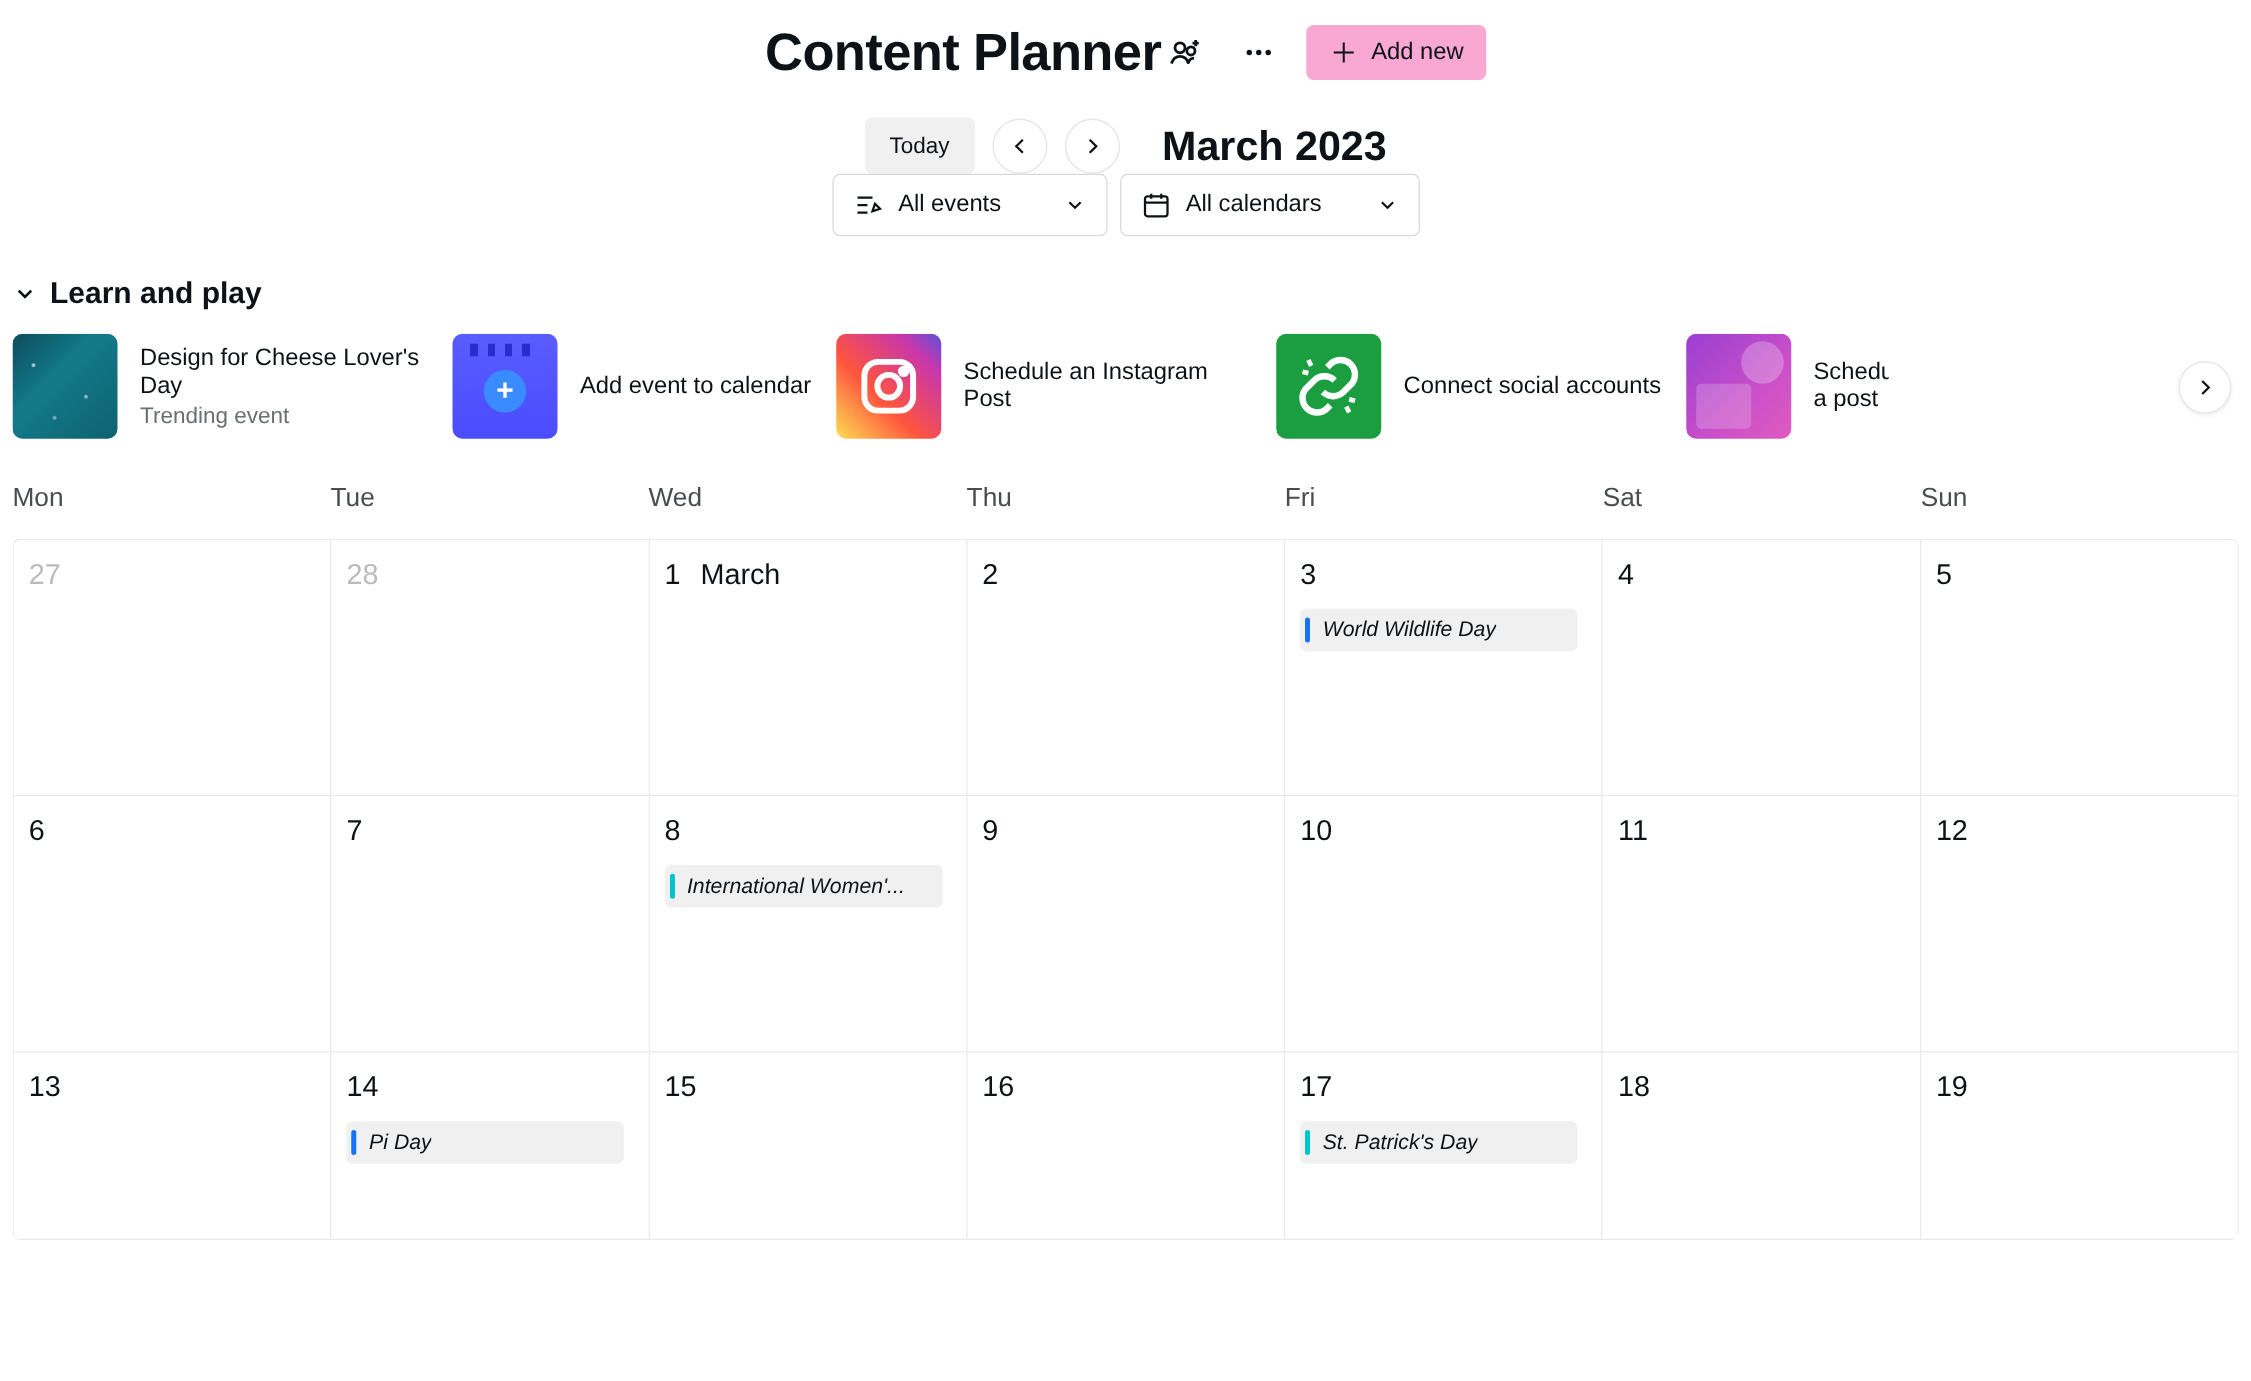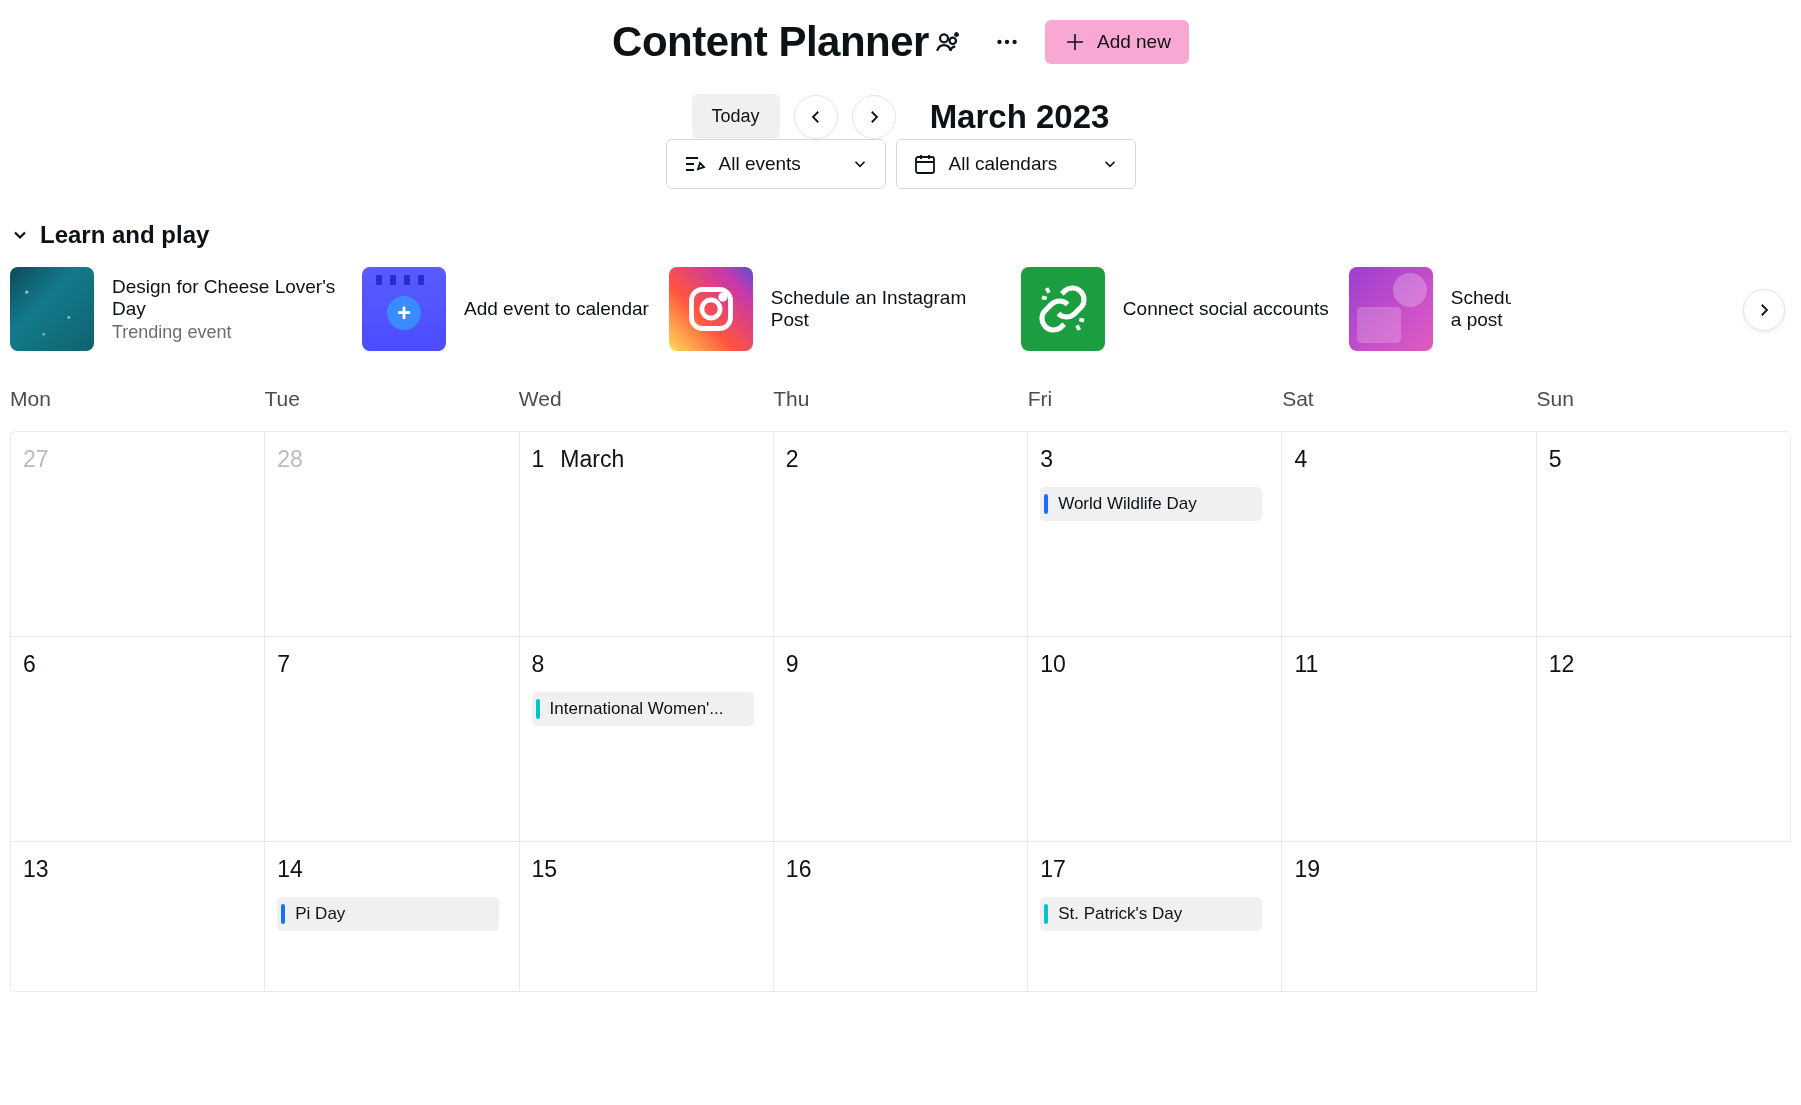--- a/index.html
+++ b/index.html
@@ -199,21 +199,21 @@
   }
   .event-bar {
     width: 4px;
     height: 20px;
     border-radius: 2px;
     margin: 0 10px 0 4px;
     flex-shrink: 0;
   }
   .bar-blue { background: #1373ff; }
   .bar-teal { background: #00c4cc; }
-  .ev-label { overflow:hidden; text-overflow:ellipsis; }
+  .ev-label { overflow:hidden; text-overflow:ellipsis;font-style:italic; }
 
   
   .thumb-trend {
     background: linear-gradient(135deg,#0b4b5a,#137a8a 40%,#0e6270);
     position: relative;
     overflow: hidden;
   }
   .thumb-trend::before{
     content:"";position:absolute;inset:0;
     background:
@@ -456,16 +456,19 @@
         <div class="day-num">16</div>
       </div>
       <div class="day">
         <div class="day-num">17</div>
         <div class="event-chip">
           <div class="event-bar bar-teal"></div>
           <span class="ev-label">St. Patrick's Day</span>
         </div>
       </div>
       <div class="day">
+        <div class="day-num">18</div>
+      </div>
+      <div class="day">
         <div class="day-num">19</div>
       </div>
     </div>
   </div>
 
 </body></html>

